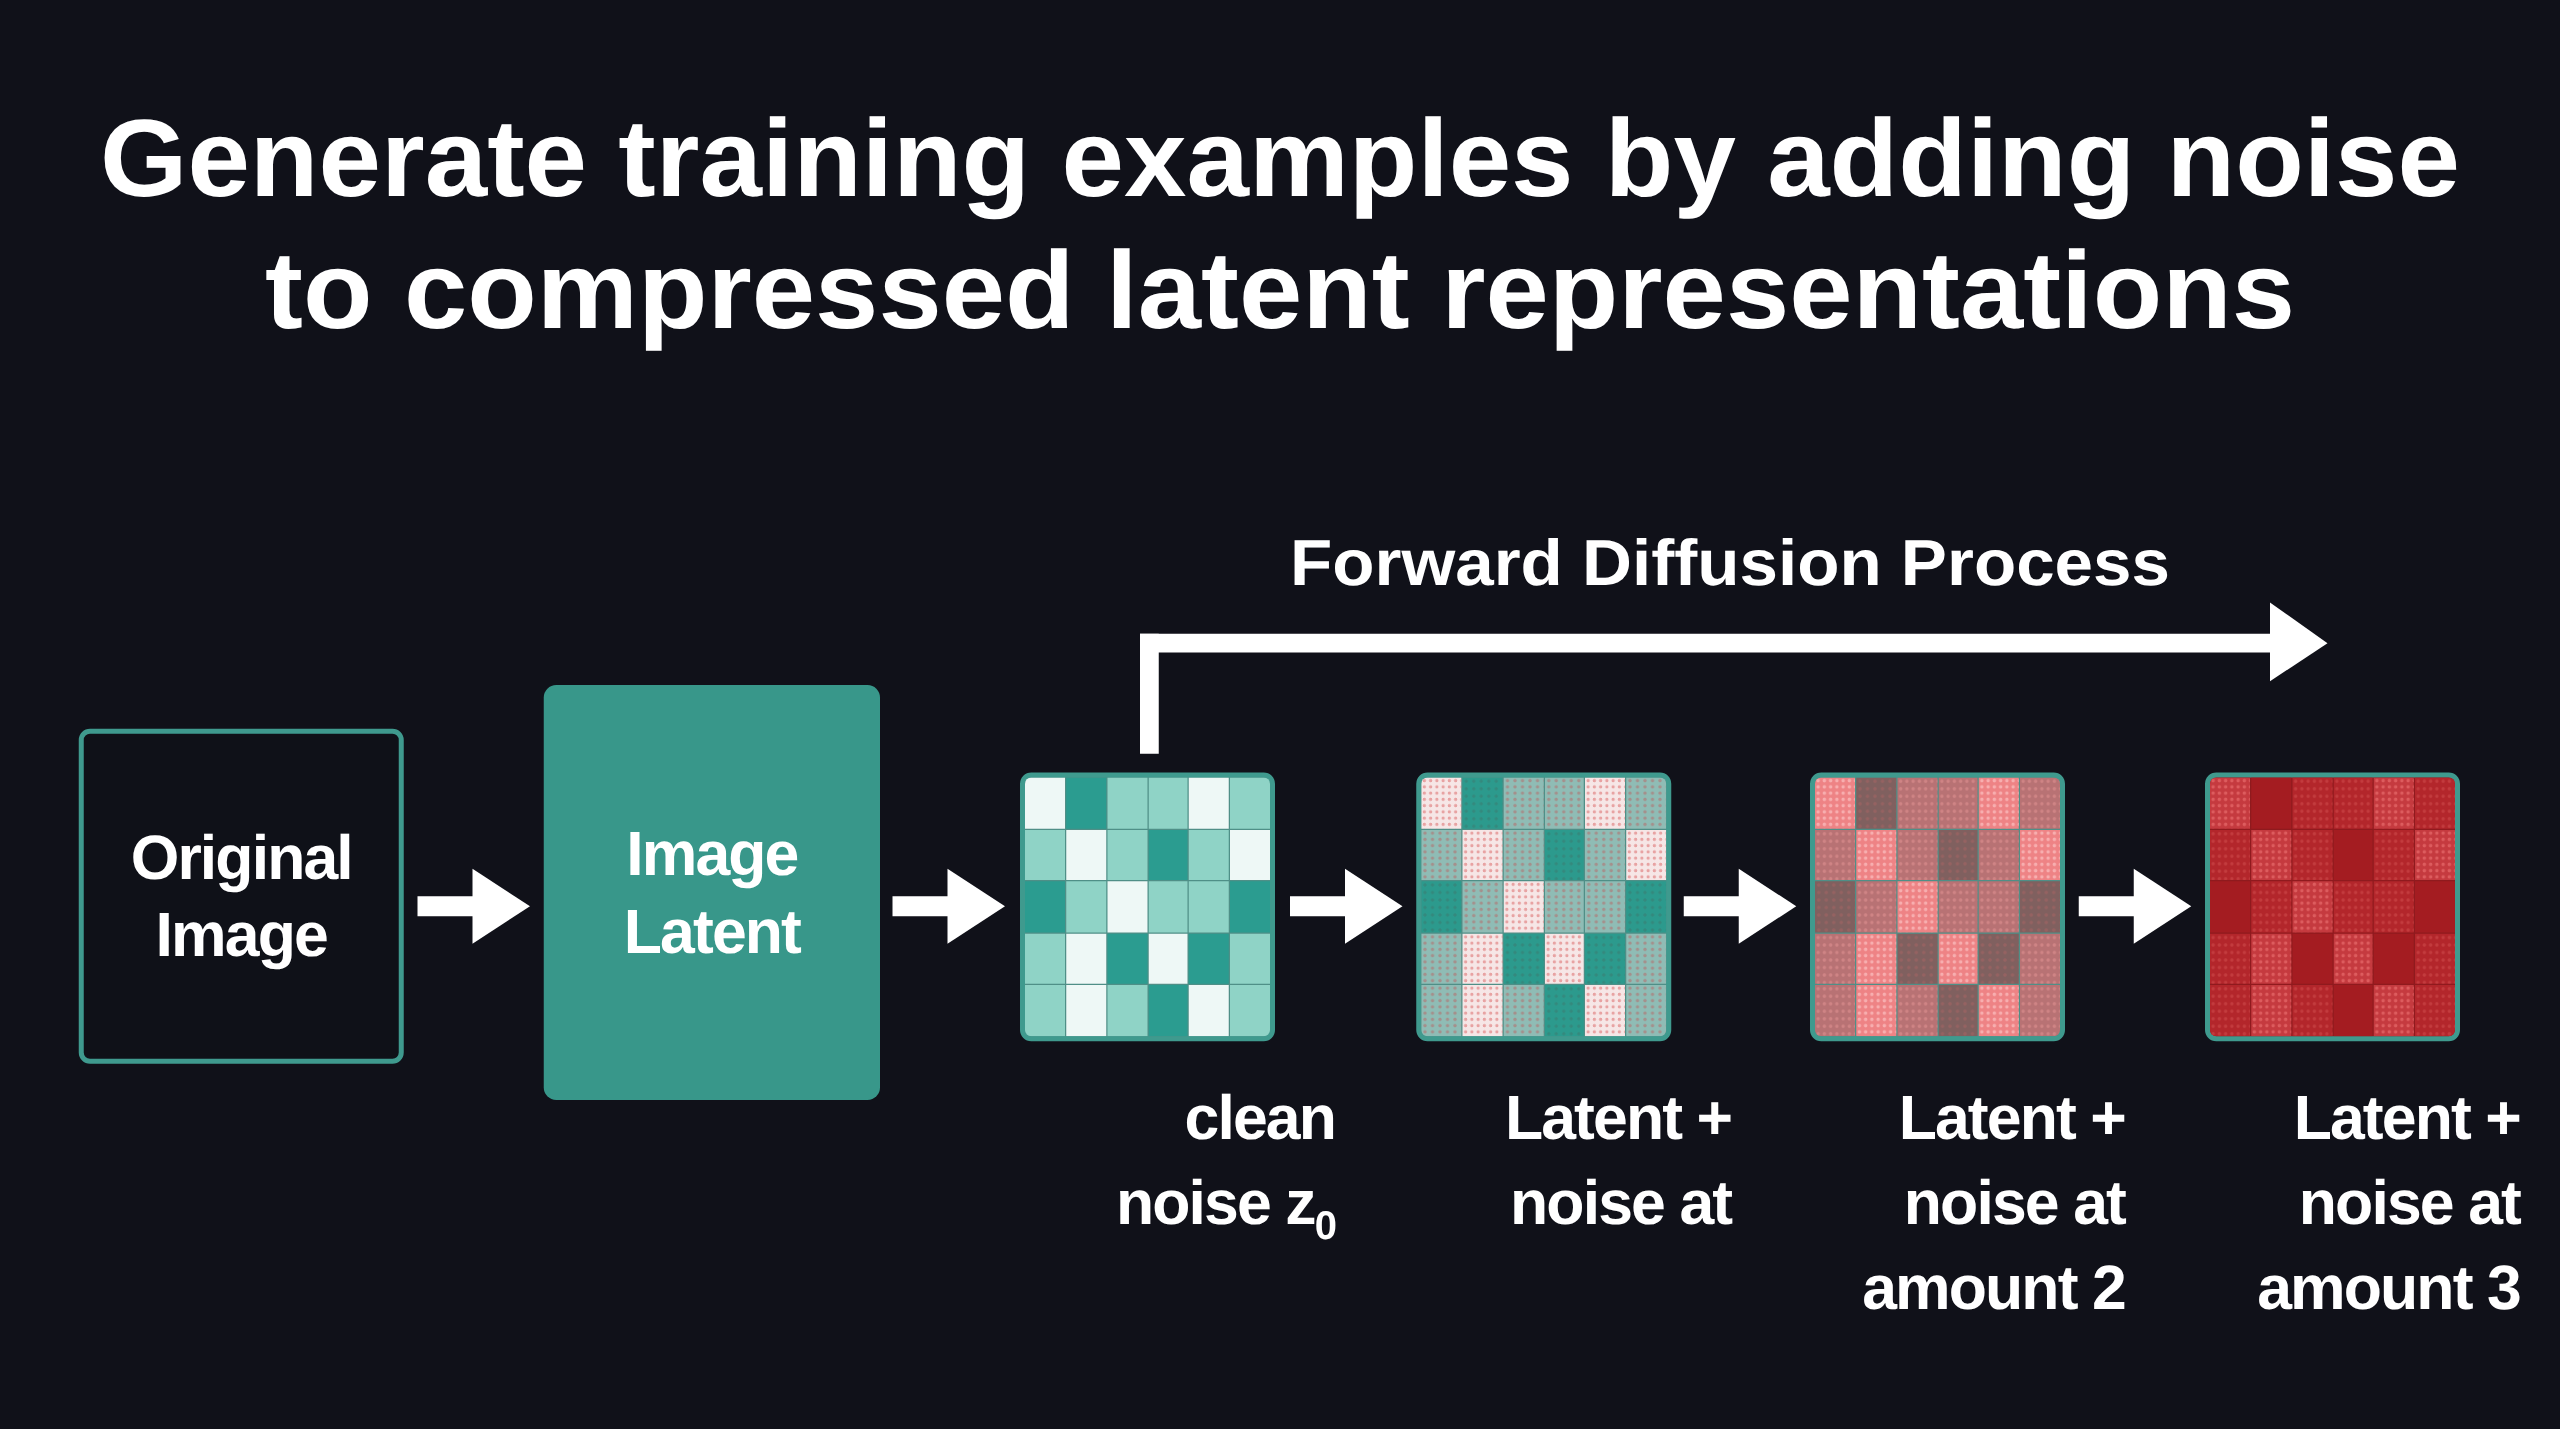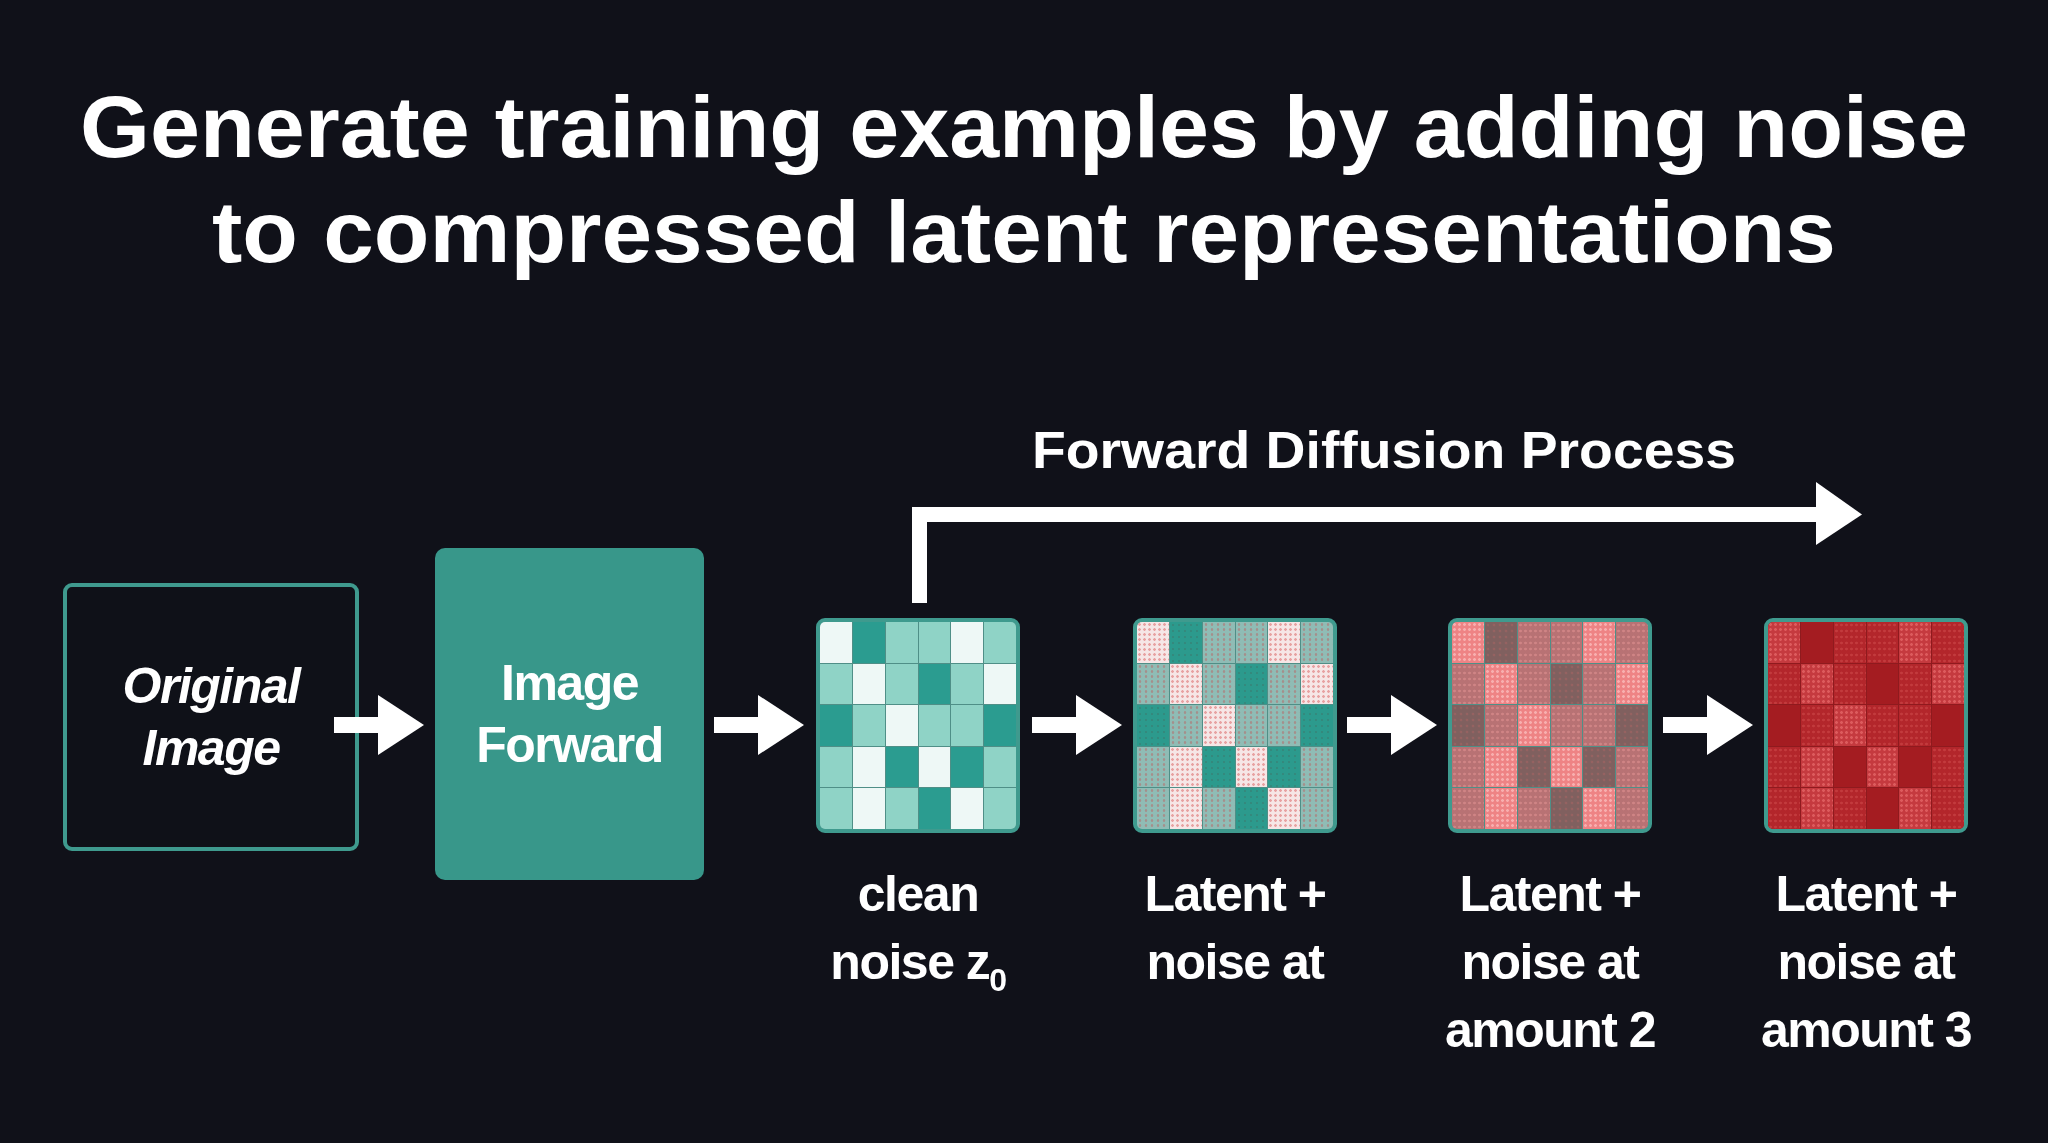--- a/index.html
+++ b/index.html
@@ -58,21 +58,21 @@
   .g2 .c-L { background-color: #ee8385; background-image: radial-gradient(circle, rgba(255,210,210,0.55) 1px, transparent 1.7px); background-size: 5px 5px; }
   .g2 .c-M { background-color: #b87274; background-image: radial-gradient(circle, rgba(230,150,150,0.5) 1px, transparent 1.7px); background-size: 5px 6px; }
   .g2 .c-D { background-color: #80605f; background-image: radial-gradient(circle, rgba(170,100,100,0.5) 1px, transparent 1.7px); background-size: 6px 6px; }
   
   .g3 { background: #8f1a1e; }
   .g3 .c-L { background-color: #c53a3f; background-image: radial-gradient(circle, rgba(240,120,120,0.55) 1px, transparent 1.7px); background-size: 5px 5px; }
   .g3 .c-M { background-color: #b3262b; background-image: radial-gradient(circle, rgba(210,80,80,0.5) 1px, transparent 1.7px); background-size: 5px 6px; }
   .g3 .c-D { background-color: #a41c21; }
 
   .caption {
-    position: absolute; width: 300px; text-align: center;
+    position: absolute; width: 300px; text-align: right;
     font-weight: bold; font-size: 50px; line-height: 68px; letter-spacing: -1.5px;
   }
   .caption span { display: block; white-space: nowrap; }
   .caption sub { font-size: 32px; vertical-align: -12px; line-height: 0; }
 </style>
 </head>
 <body>
 
 <svg class="abs" style="left:0;top:0" width="2048" height="300">
   <text x="80" y="157" font-size="88" textLength="1888" lengthAdjust="spacingAndGlyphs">Generate training examples by adding noise</text>
@@ -81,36 +81,36 @@
 
 <svg class="abs" style="left:0;top:400" width="2048" height="220">
   <text x="1032" y="68" font-size="52" textLength="704" lengthAdjust="spacingAndGlyphs">Forward Diffusion Process</text>
   <g>
     <rect x="912" y="107" width="15" height="96" fill="#ffffff"></rect>
     <rect x="912" y="107" width="912" height="15" fill="#ffffff"></rect>
     <polygon points="1816,82 1862,114.5 1816,145" fill="#ffffff"></polygon>
   </g>
 </svg>
 
-<div class="box-outline" style="left:63px;top:583px;width:296px;height:268px;font-style:italic;">
+<div class="box-outline" style="left:63px;top:583px;width:260px;height:268px;">
   <div class="box-label">
     <span>Original</span>
     <span>Image</span>
   </div>
 </div>
 
 <div class="arrow" style="left:334px;top:695px;">
   <div class="shaft"></div>
     <div class="head"></div>
 </div>
 
 <div class="box-filled" style="left:435px;top:548px;width:269px;height:332px;">
   <div class="box-label">
     <span>Image</span>
-    <span>Forward</span>
+    <span>Latent</span>
   </div>
 </div>
 
 <div class="arrow" style="left:714px;top:695px;">
   <div class="shaft"></div>
     <div class="head"></div>
 </div>
 
 <div class="grid g0" id="grid-0" style="left:816px;top:618px;">
     <div class="cell c-L"></div>

